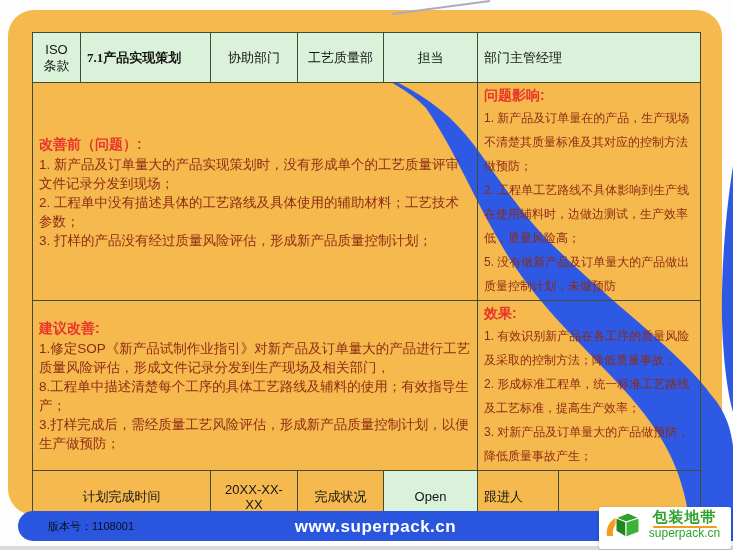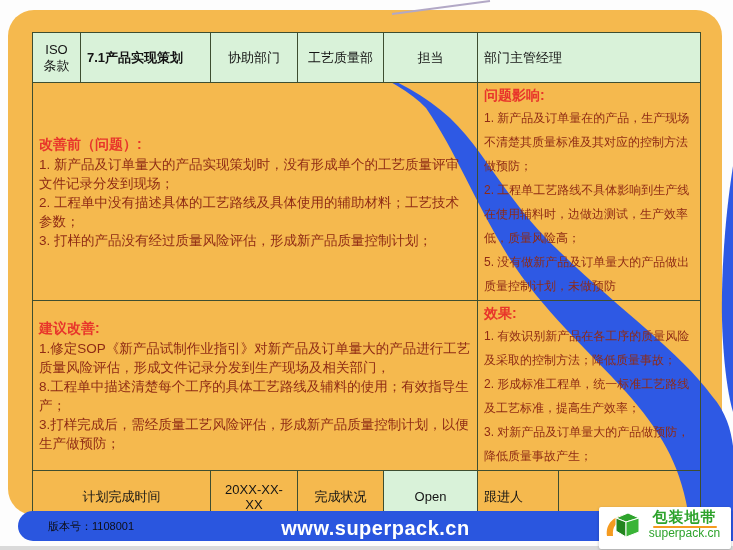--- a/index.html
+++ b/index.html
@@ -24,40 +24,40 @@
   table.grid {
     position:absolute; left:32px; top:32px; width:668px; height:432px;
     border-collapse:collapse; table-layout:fixed; z-index:3;
   }
   table.grid td {
     border:1px solid #3E4E30; padding:2px 6px; vertical-align:middle;
     font-size:13px; color:#141414; overflow:hidden;
   }
   td.green { background:#D9F2D9; }
   td.center { text-align:center; }
-  td.clause { font-weight:bold; font-size:14.5px; padding-left:10px; color:#000; }
+  td.clause { font-weight:bold; font-size:14.5px; padding-left:10px; color:#000;font-family:Liberation Serif, serif; }
   td.owner-val { padding-left:10px; }
   td.body-cell { vertical-align:top; padding:6px 8px; }
   .sec-title { color:#E8352B; font-weight:bold; font-size:14px; margin:2px 0 1px 0; }
   .item { color:#8F2B15; font-size:13.5px; line-height:19px; }
   .cell-r .item { font-size:12px; line-height:24px; }
   .iso-cell div { line-height:16px; text-align:center; font-size:13px; }
   td.follower { text-align:left; padding-left:8px; }
 
   
   .footer {
     position:absolute; left:18px; top:511px; width:715px; height:30px;
     background:#2A56DF; border-radius:15px 0 0 15px; z-index:4;
   }
   .footer .version {
     position:absolute; left:30px; top:8px; font-size:11px; color:#0e0e14;
   }
   .footer .site {
     position:absolute; left:0; right:0; top:6px; text-align:center;
-    color:#ffffff; font-weight:bold; font-size:20px; letter-spacing:0.5px;
+    color:#ffffff; font-weight:bold; font-size:17px; letter-spacing:0.5px;
   }
 
   
   .logo-card {
     position:absolute; left:599px; top:507px; width:132px; height:42px;
     background:#ffffff; border-radius:2px; z-index:6;
     display:flex; align-items:flex-start; padding:2px 5px;
     box-shadow:0 1px 3px rgba(0,0,0,0.25);
   }
   .logo-icon { flex:0 0 auto; margin-right:3px; }

